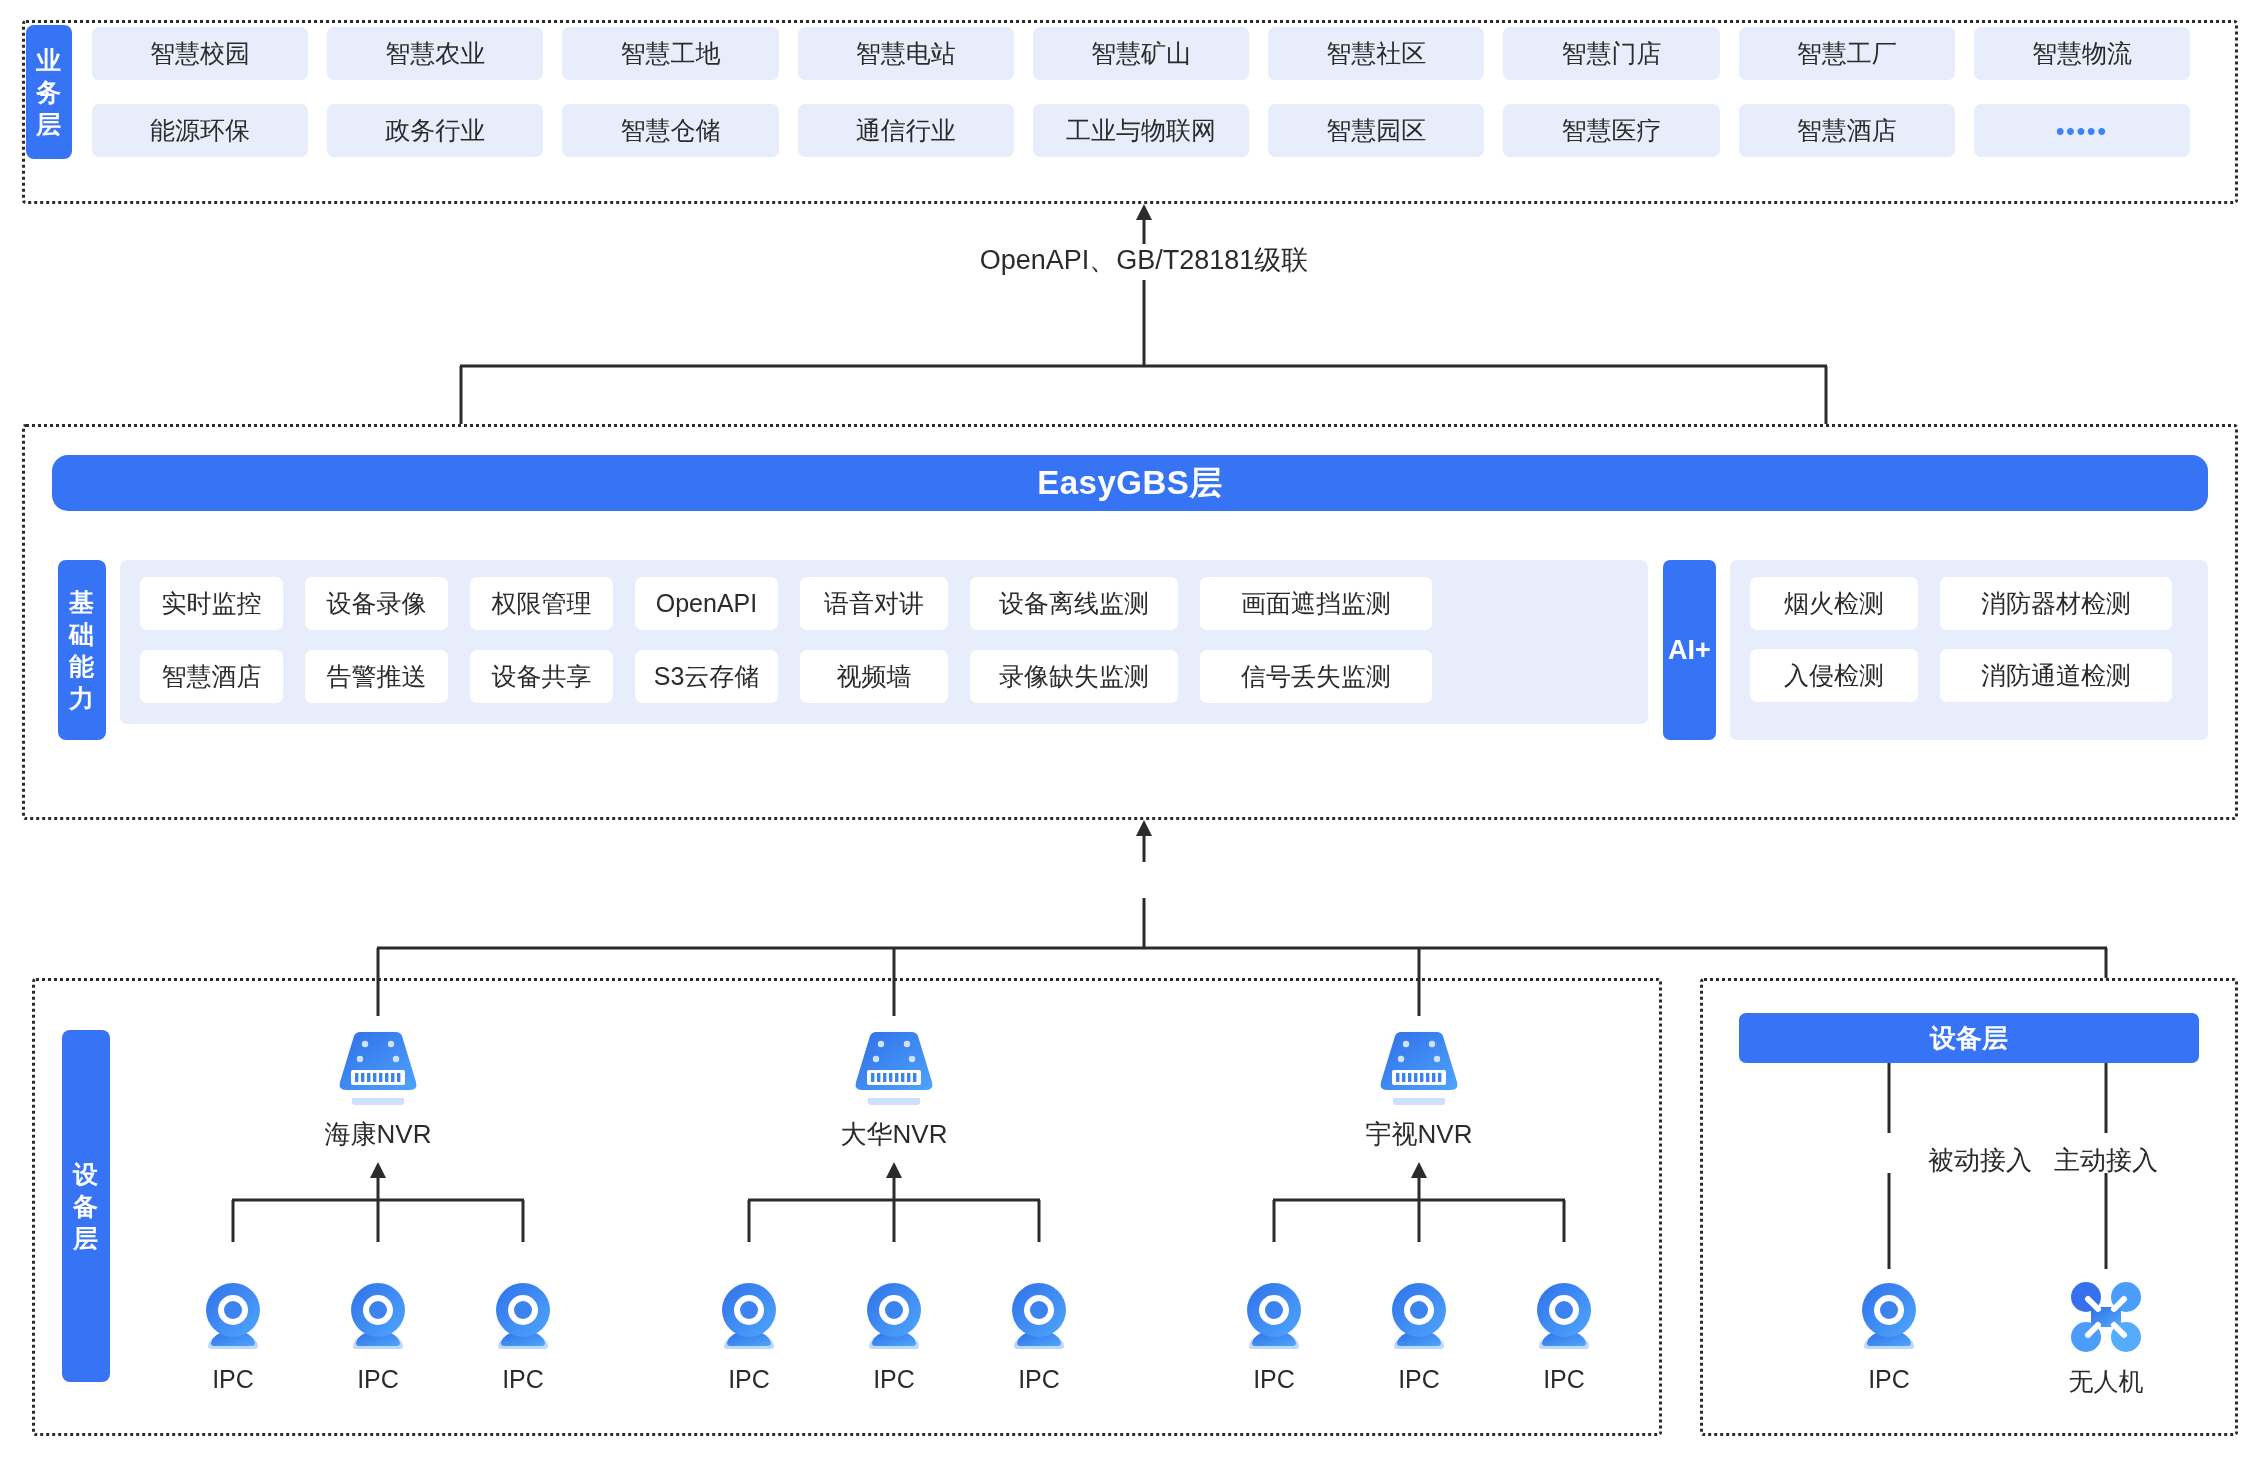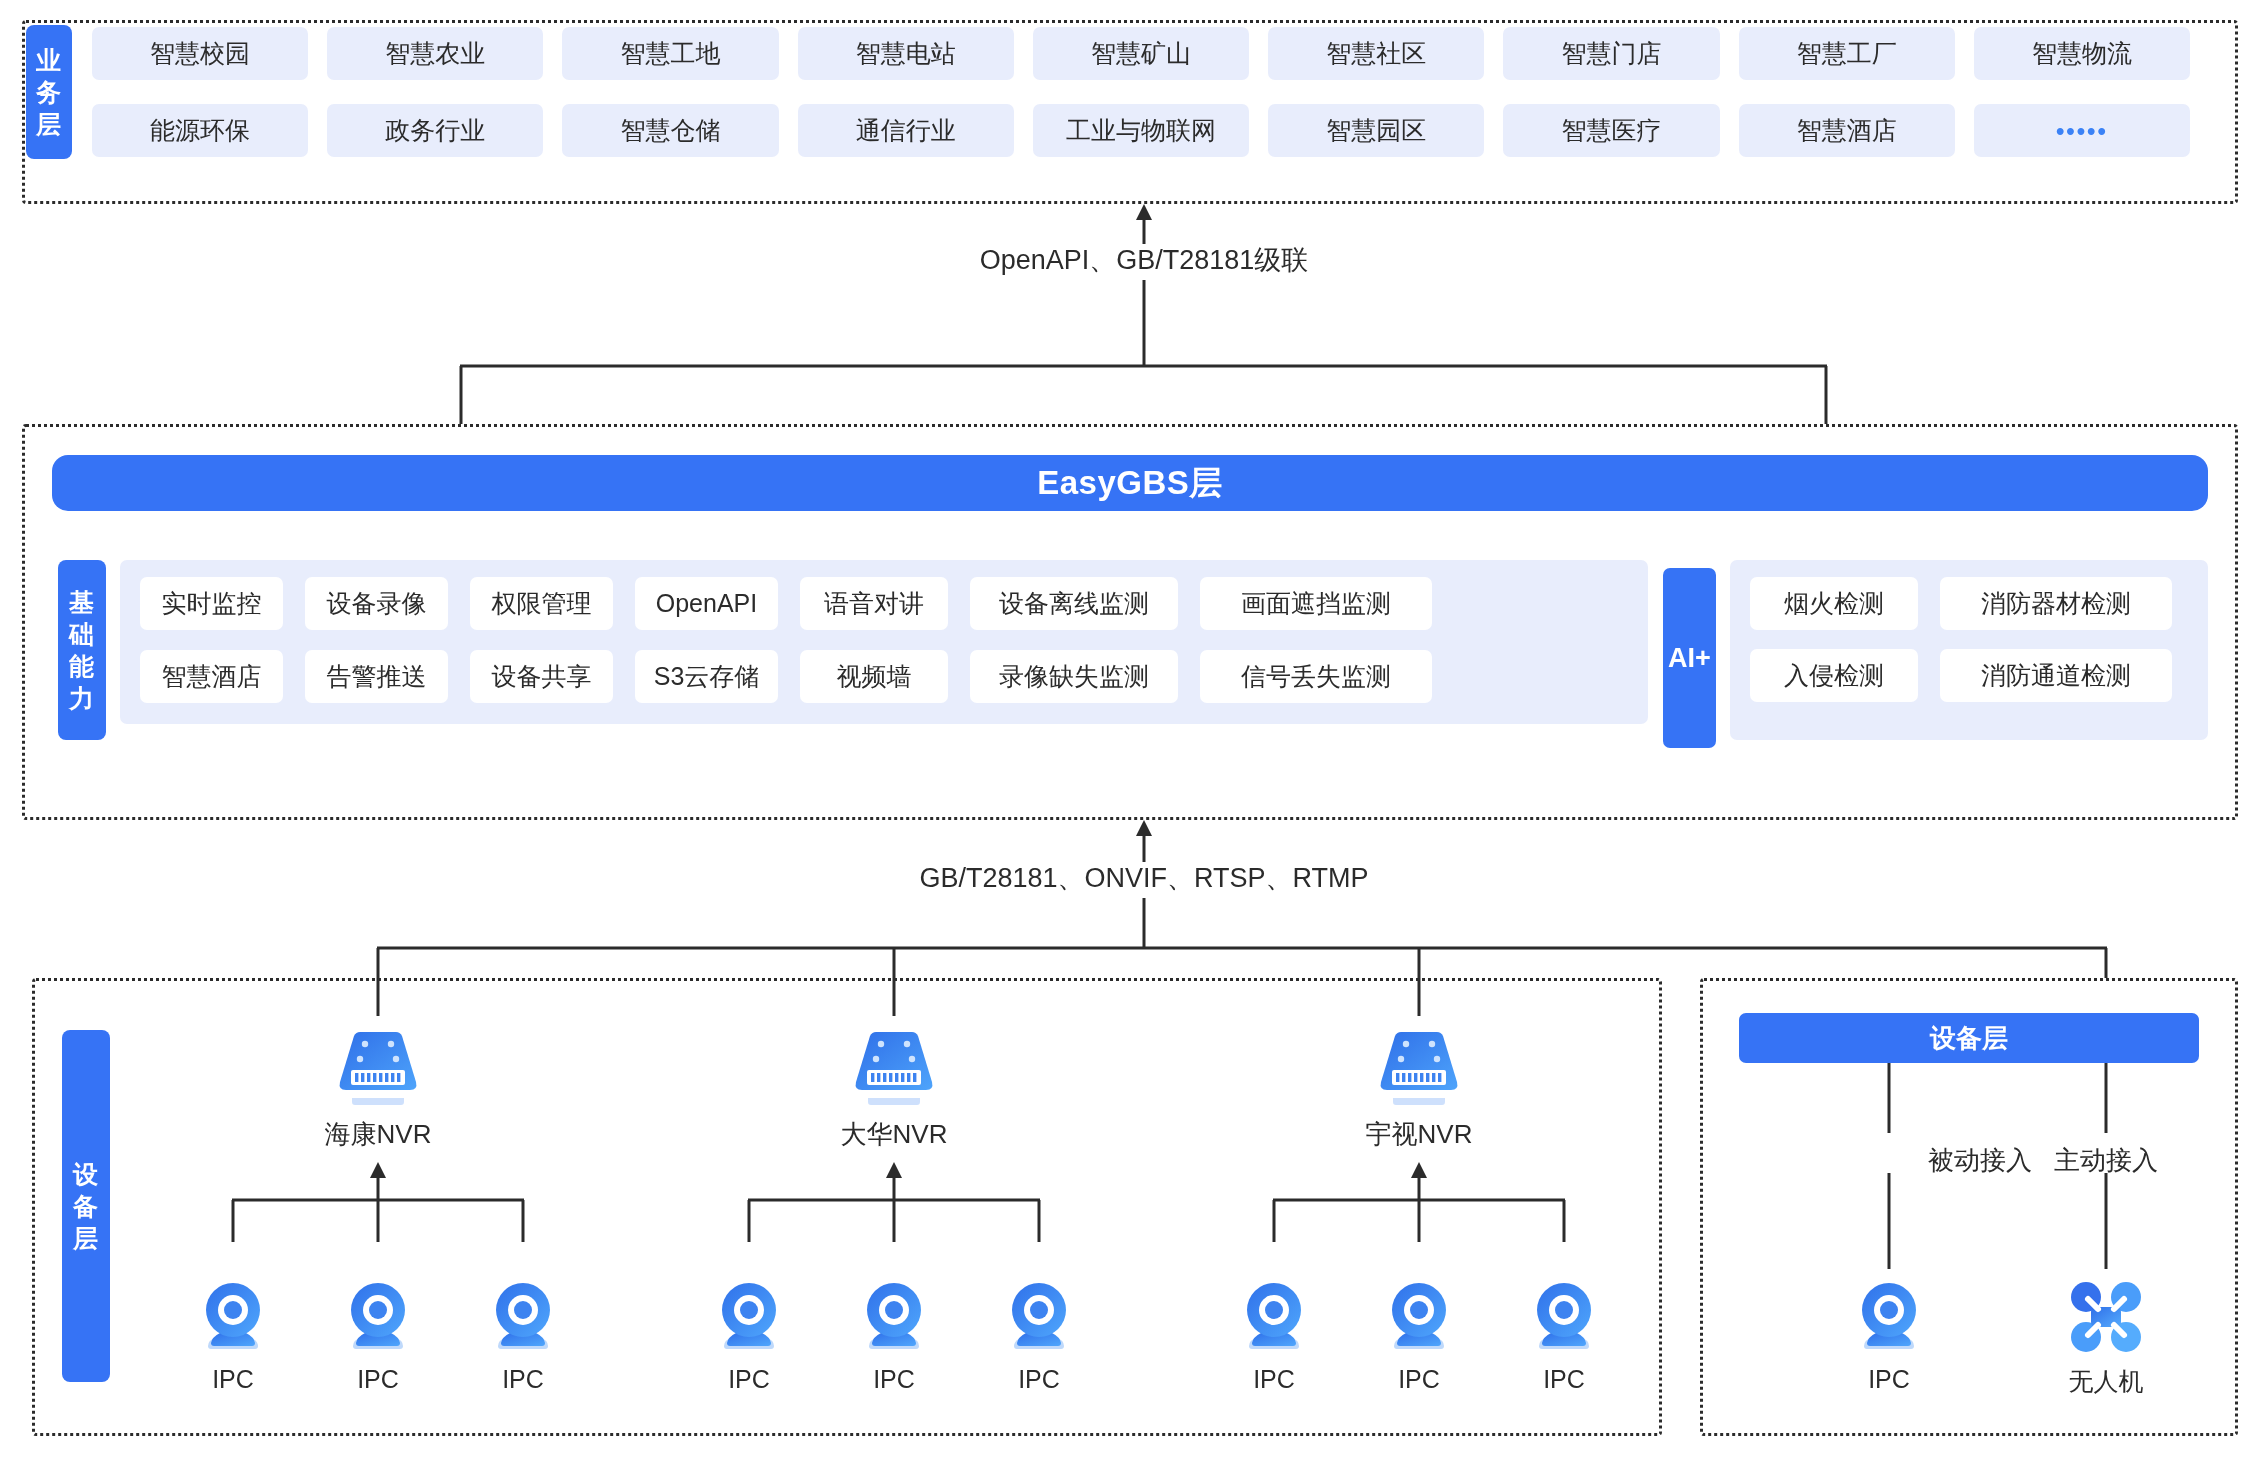--- a/index.html
+++ b/index.html
@@ -115,21 +115,21 @@
     grid-template-rows: 53px 53px;
     gap: 20px 22px;
     justify-content: start;
   }
 
   #ai-tab {
     position: absolute; left: 1663px; top: 560px;
     width: 53px; height: 180px;
     background: #3673f5; border-radius: 7px;
     color: #fff; font-size: 27px; font-weight: 700;
-    display: flex; align-items: center; justify-content: center; margin-top: 8px;
+    display: flex; align-items: center; justify-content: center;
   }
   #ai-box {
     position: absolute; left: 1730px; top: 560px;
     width: 478px; height: 180px;
     background: #e8edfc; border-radius: 7px;
     padding: 17px 20px;
   }
   .ai-grid {
     display: grid;
     grid-template-columns: 168px 232px;
@@ -273,21 +273,20 @@
     <line x1="1144" y1="18" x2="1144" y2="44" stroke="#2b2b2b" stroke-width="3"></line>
     <line x1="1144" y1="80" x2="1144" y2="130" stroke="#2b2b2b" stroke-width="3"></line>
 
     <line x1="377" y1="130" x2="2107" y2="130" stroke="#2b2b2b" stroke-width="3"></line>
 
     <line x1="378" y1="130" x2="378" y2="160" stroke="#2b2b2b" stroke-width="3"></line>
     <line x1="894" y1="130" x2="894" y2="160" stroke="#2b2b2b" stroke-width="3"></line>
     <line x1="1419" y1="130" x2="1419" y2="160" stroke="#2b2b2b" stroke-width="3"></line>
     <line x1="2106" y1="130" x2="2106" y2="160" stroke="#2b2b2b" stroke-width="3"></line>
   </svg>
-  <div class="conn-label" style="left:1144px; top:42px; transform:translateX(-50%);">GB/T28181、ONVIF、RTSP、RTMP</div>
 </div>
 
 <div class="dashed-panel" id="dev-panel-left"></div>
 
 <div class="layer-tab" id="dev-tab">
   <span>设</span>
   <span>备</span>
   <span>层</span>
 </div>
 

